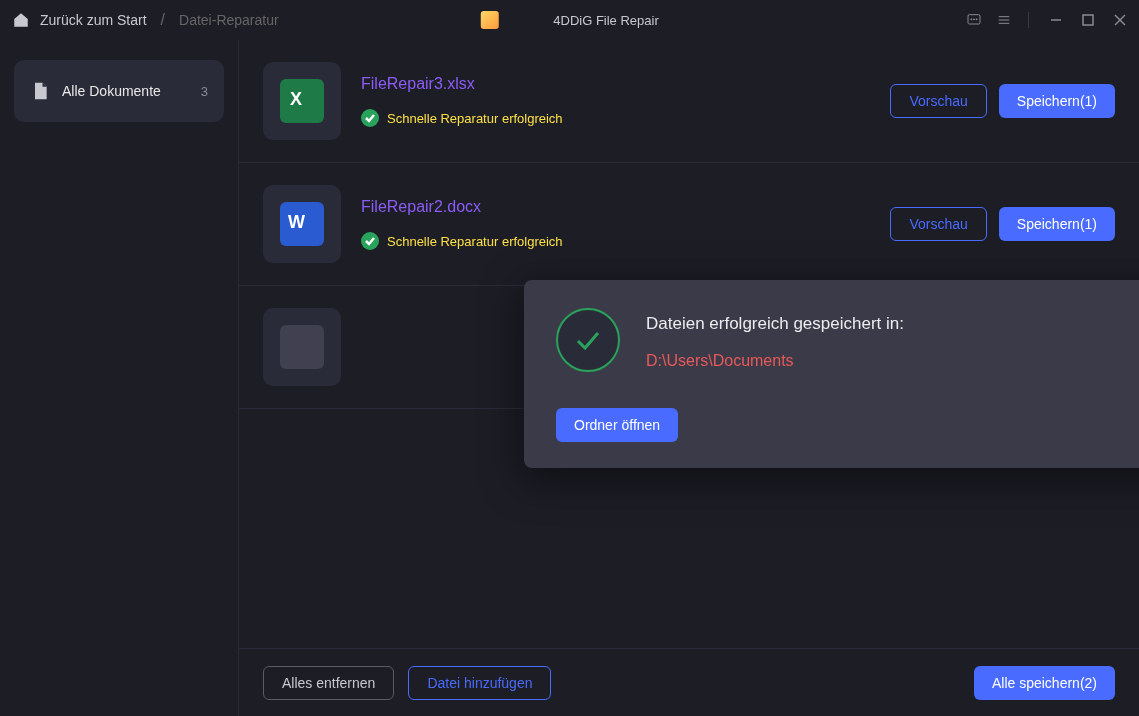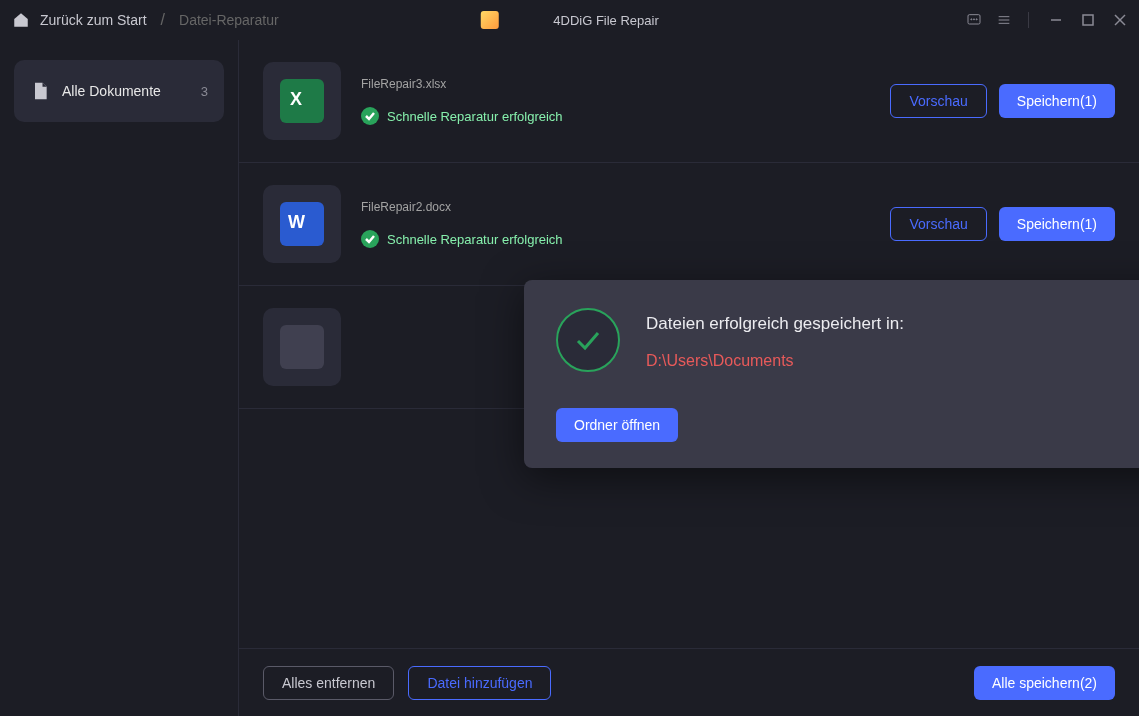--- a/index.html
+++ b/index.html
@@ -30,25 +30,25 @@
 .main { flex: 1; border-left: 1px solid #2a2b38; display: flex; flex-direction: column; position: relative; }
 .file-list { flex: 1; overflow: hidden; }
 .file-row { display: flex; align-items: center; padding: 22px 24px; border-bottom: 1px solid #2a2b38; gap: 20px; }
 .file-thumb { width: 78px; height: 78px; background: #2a2b38; border-radius: 10px; display:flex; align-items:center; justify-content:center; flex-shrink:0; }
 .xlsx-ic { width:44px; height:44px; background:#1e7a47; border-radius:6px; position:relative; }
 .xlsx-ic::before { content:"X"; position:absolute; left:10px; top:10px; color:#fff; font-weight:700; font-size:18px; }
 .docx-ic { width:44px; height:44px; background:#2a5bd0; border-radius:6px; position:relative; }
 .docx-ic::before { content:"W"; position:absolute; left:8px; top:10px; color:#fff; font-weight:700; font-size:18px; }
 .blank-ic { width:44px; height:44px; background:#404050; border-radius:6px; }
 .file-info { flex:1; }
-.file-name { color:#a3a3a3; font-size:12px; font-weight:500; margin-bottom:16px; }
+.file-name { color:#8b5cf6; font-size:16px; font-weight:500; margin-bottom:16px; }
 .file-status { display:flex; align-items:center; gap:8px; }
 .status-check { width:18px; height:18px; background:#29a35b; border-radius:50%; display:flex; align-items:center; justify-content:center; }
 .status-check svg { width:10px; height:10px; stroke:#fff; stroke-width:2.5; fill:none; }
-.status-text { color:#86efac; font-size:13px; }
+.status-text { color:#fde047; font-size:13px; }
 .file-actions { display:flex; gap:12px;padding-left:48px; }
 .btn-outline { border:1px solid #4a6bff; color:#4a6bff; background:transparent; border-radius:6px; padding:8px 18px; font-size:14px; cursor:pointer; }
 .btn-primary { background:#4a6bff; color:#fff; border:none; border-radius:6px; padding:9px 18px; font-size:14px; cursor:pointer; }
 
 .footer { height:68px; display:flex; align-items:center; padding:0 24px; gap:14px; border-top:1px solid #2a2b38; }
 .footer .spacer { flex:1; }
 
 .modal { position:absolute; left:285px; top:240px; width:658px; background:#3a3a48; border-radius:8px; padding:28px 32px 26px; box-shadow:0 10px 40px rgba(0,0,0,0.5); }
 .modal-close { position:absolute; right:14px; top:12px; cursor:pointer; }
 .modal-close svg { width:16px; height:16px; stroke:#8a8a95; stroke-width:2; fill:none; }

